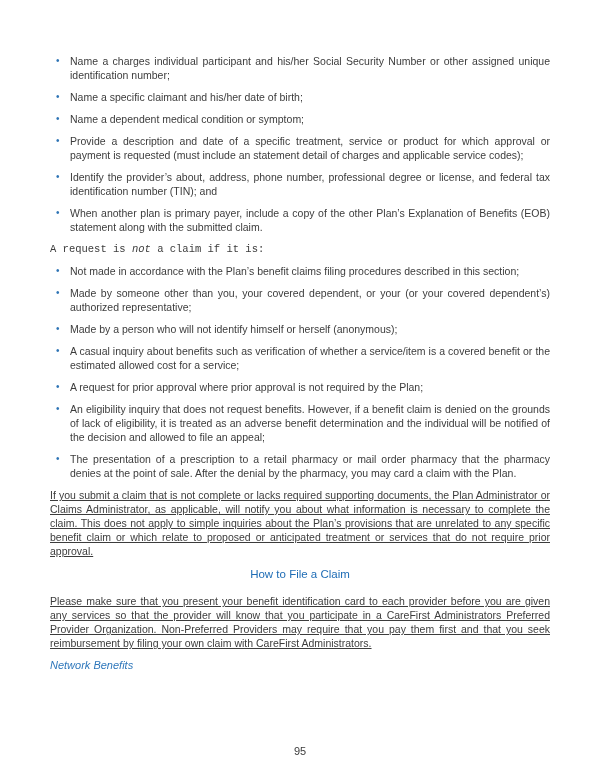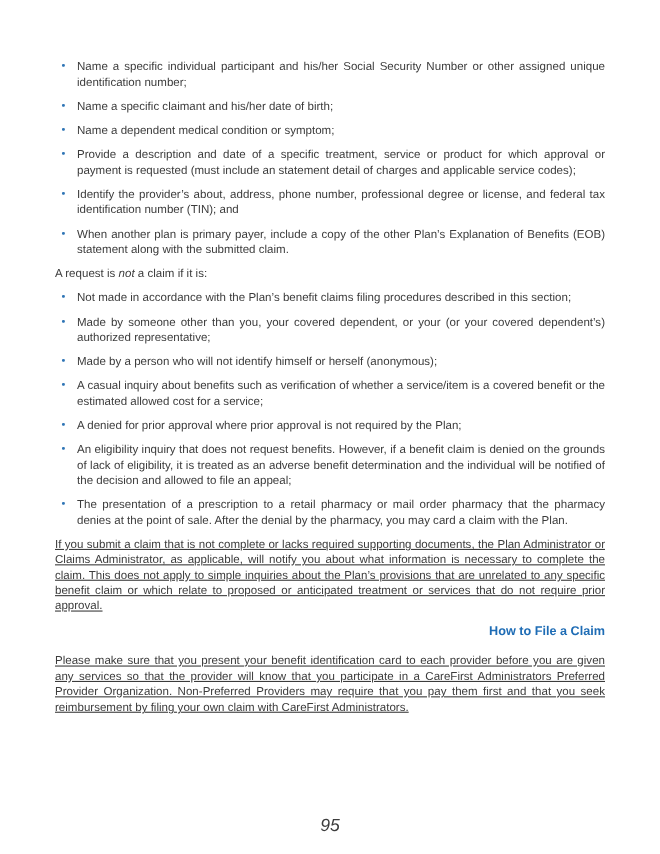--- a/index.html
+++ b/index.html
@@ -39,59 +39,59 @@
     text-align: justify;
   }
   p.body-par {
     margin: 0 0 8px 0;
     text-align: justify;
     text-decoration: underline;
   }
   p.intro-par {
     margin: 0 0 8px 0;
     text-align: left;
+    font-family: Liberation Mono, monospace;
   }
   h2.section-heading {
     margin: 0 0 12px 0;
     font-size: 11.5px;
     line-height: 16px;
-    font-weight: bold;
+    font-weight: normal;
     color: #1e6cb5;
-    text-align: right;
+    text-align: center;
   }
   h3.sub-heading {
     margin: 0 0 8px 0;
     font-size: 11px;
     line-height: 14px;
     font-weight: 400;
     font-style: italic;
     color: #2e77bb;
     text-align: left;
   }
   .page-number {
     position: absolute;
     left: 0;
     right: 0;
     bottom: 18px;
     text-align: center;
     color: #3c3c3c;
-    font-size: 16px;
-    font-style: italic;
+    font-size: 11px;
   }
   em { font-style: italic; }
 </style>
 </head>
 <body>
 
 <div class="page">
 
   <ul class="bullet-list">
     <li>
       <span class="bullet">•</span>
-      <span class="li-text">Name a specific individual participant and his/her Social Security Number or other assigned unique identification number;</span>
+      <span class="li-text">Name a charges individual participant and his/her Social Security Number or other assigned unique identification number;</span>
     </li>
     <li>
       <span class="bullet">•</span>
       <span class="li-text">Name a specific claimant and his/her date of birth;</span>
     </li>
     <li>
       <span class="bullet">•</span>
       <span class="li-text">Name a dependent medical condition or symptom;</span>
     </li>
     <li>
@@ -122,35 +122,36 @@
     <li>
       <span class="bullet">•</span>
       <span class="li-text">Made by a person who will not identify himself or herself (anonymous);</span>
     </li>
     <li>
       <span class="bullet">•</span>
       <span class="li-text">A casual inquiry about benefits such as verification of whether a service/item is a covered benefit or the estimated allowed cost for a service;</span>
     </li>
     <li>
       <span class="bullet">•</span>
-      <span class="li-text">A denied for prior approval where prior approval is not required by the Plan;</span>
+      <span class="li-text">A request for prior approval where prior approval is not required by the Plan;</span>
     </li>
     <li>
       <span class="bullet">•</span>
       <span class="li-text">An eligibility inquiry that does not request benefits. However, if a benefit claim is denied on the grounds of lack of eligibility, it is treated as an adverse benefit determination and the individual will be notified of the decision and allowed to file an appeal;</span>
     </li>
     <li>
       <span class="bullet">•</span>
       <span class="li-text">The presentation of a prescription to a retail pharmacy or mail order pharmacy that the pharmacy denies at the point of sale. After the denial by the pharmacy, you may card a claim with the Plan.</span>
     </li>
   </ul>
 
   <p class="body-par">If you submit a claim that is not complete or lacks required supporting documents, the Plan Administrator or Claims Administrator, as applicable, will notify you about what information is necessary to complete the claim. This does not apply to simple inquiries about the Plan’s provisions that are unrelated to any specific benefit claim or which relate to proposed or anticipated treatment or services that do not require prior approval.</p>
 
   <h2 class="section-heading">How to File a Claim</h2>
 
   <p class="body-par">Please make sure that you present your benefit identification card to each provider before you are given any services so that the provider will know that you participate in a CareFirst Administrators Preferred Provider Organization. Non-Preferred Providers may require that you pay them first and that you seek reimbursement by filing your own claim with CareFirst Administrators.</p>
 
+  <h3 class="sub-heading">Network Benefits</h3>
 
 
   <div class="page-number">95</div>
 
 </div>
 
 </body></html>

